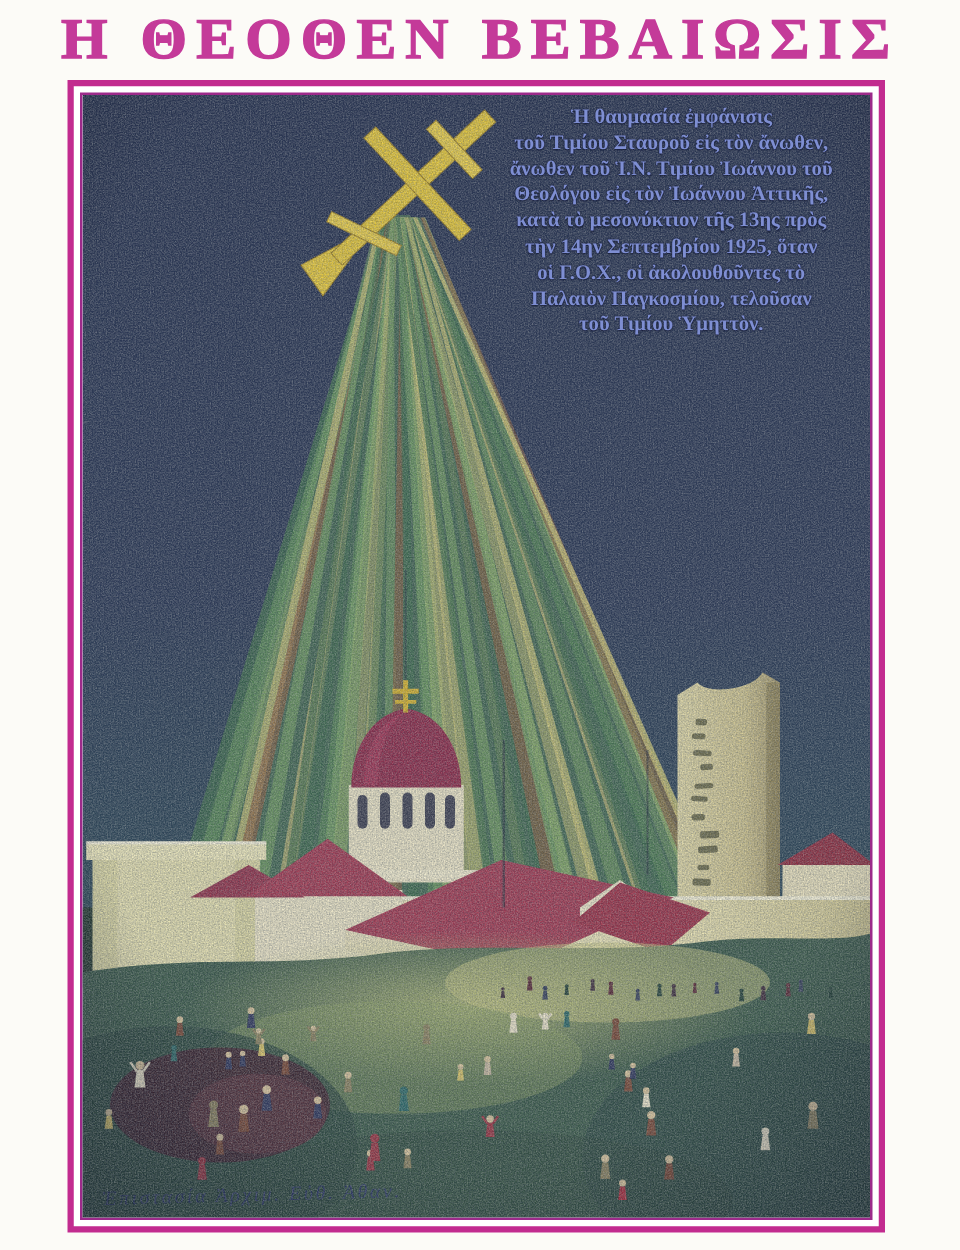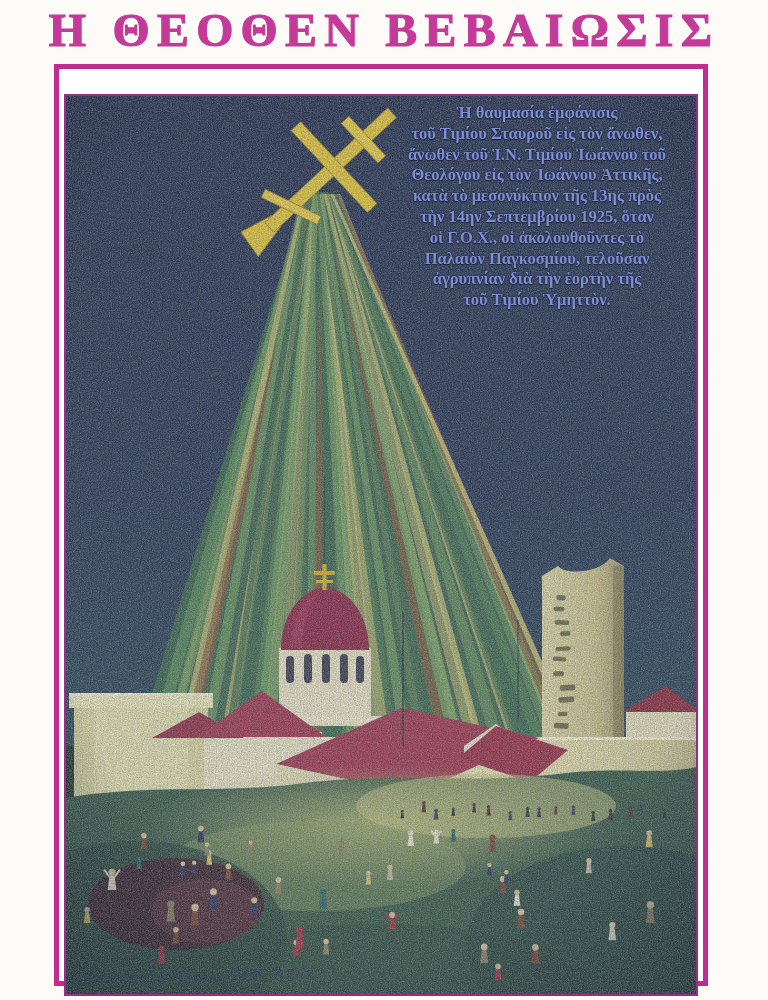--- a/index.html
+++ b/index.html
@@ -21,21 +21,20 @@
   .frame{
     position:absolute;left:54px;top:64px;width:654px;height:922px;
     box-sizing:border-box;
     border:5px solid var(--border-magenta,#c22b8f);
     padding:5px;background:#ffffff;
   }
   .frame-inner{
     position:relative;width:100%;height:100%;box-sizing:border-box;
     border:2px solid var(--border-inner,#9c2a8a);
     overflow:hidden;
-    margin-top:20px;
   }
   .painting-svg{position:absolute;left:0;top:0;width:630px;height:898px;display:block;}
   
   .caption{
     position:absolute;top:7px;right:9px;width:300px;
     text-align:center;
     color:var(--caption-blue,#7e8ed2);
     font-weight:bold;font-size:16.5px;line-height:20.8px;
     text-shadow:0 0 2px rgba(12,18,48,.75), 0 1px 1px rgba(8,12,40,.5);
   }
@@ -489,18 +488,17 @@
 
     <div class="caption">
       <div>Ἡ θαυμασία ἐμφάνισις</div>
       <div>τοῦ Τιμίου Σταυροῦ εἰς τὸν ἄνωθεν,</div>
       <div>ἄνωθεν τοῦ Ἱ.Ν. Τιμίου Ἰωάννου τοῦ</div>
       <div>Θεολόγου εἰς τὸν Ἰωάννου Ἀττικῆς,</div>
       <div>κατὰ τὸ μεσονύκτιον τῆς 13ης πρὸς</div>
       <div>τὴν 14ην Σεπτεμβρίου 1925, ὅταν</div>
       <div>οἱ Γ.Ο.Χ., οἱ ἀκολουθοῦντες τὸ</div>
       <div>Παλαιὸν Παγκοσμίου, τελοῦσαν</div>
-      <div>ἀγρυπνίαν διὰ τὴν ἑορτὴν τῆς</div>
       <div>τοῦ Τιμίου Ὑμηττὸν.</div>
     </div>
 
   </div>
 </div>
 
 </body></html>

